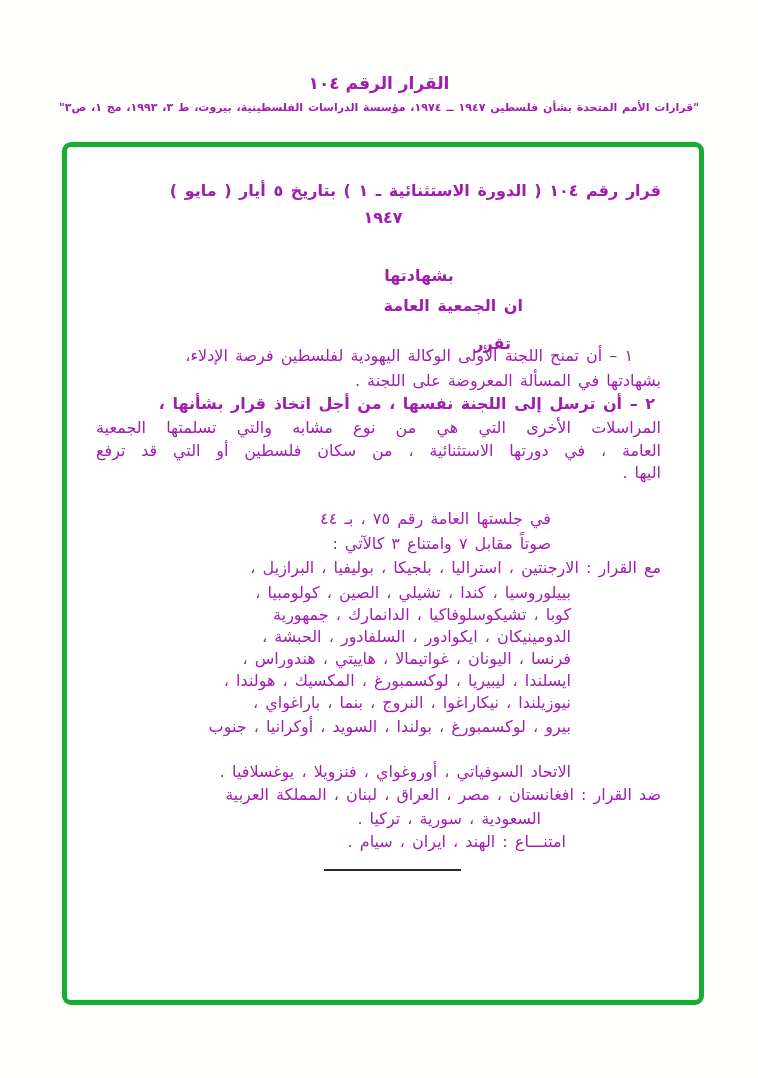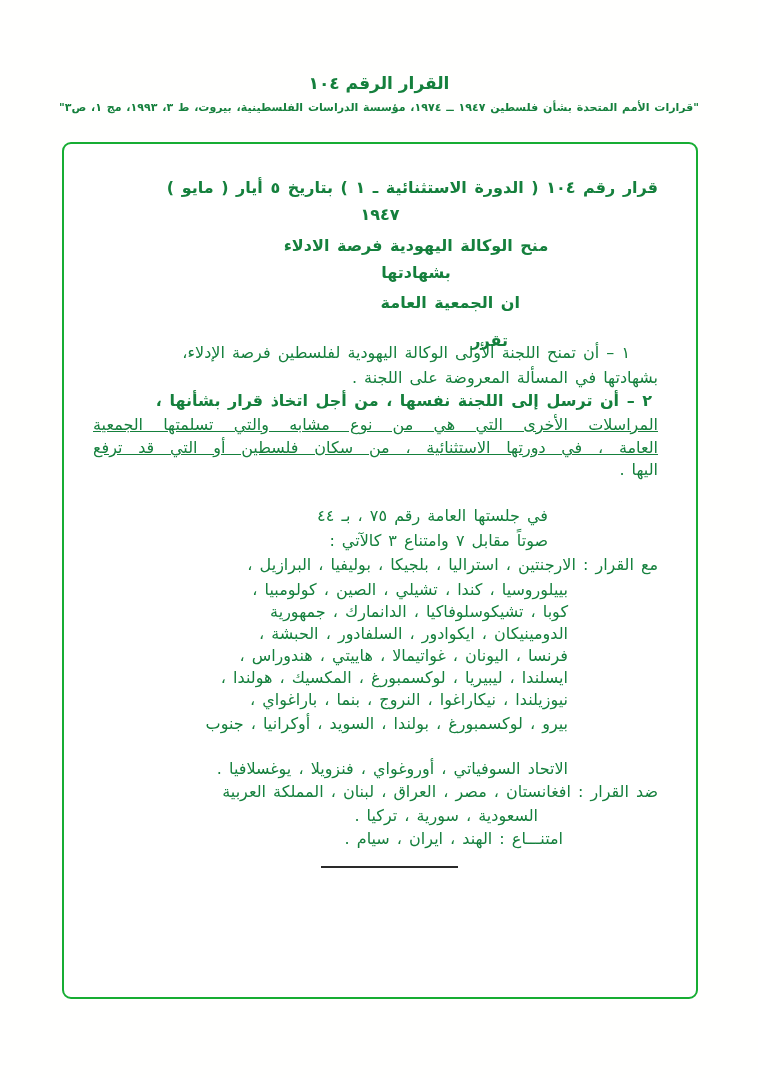--- a/index.html
+++ b/index.html
@@ -1,57 +1,56 @@
 <!DOCTYPE html>
 <html lang="ar" dir="rtl"><head>
 <meta charset="utf-8">
 <style>
   html,body{margin:0;padding:0;background:#ffffff;}
   .page{
     position:relative;width:758px;height:1078px;background:#fffffe;
-    font-family:"DejaVu Sans",sans-serif;color:#15803d;direction:rtl;overflow:hidden;
+    font-family:"DejaVu Sans",sans-serif;color:#a21caf;direction:rtl;overflow:hidden;
   }
   .b{font-weight:bold;}
   .hdr-title{
     position:absolute;top:73px;left:0;right:0;text-align:center;
     font-size:17px;font-weight:bold;letter-spacing:0;
   }
   .hdr-cite{
     position:absolute;top:101px;left:0;right:0;text-align:center;
     font-size:11px;font-weight:bold;word-spacing:1px;
   }
   .frame{
     position:absolute;left:62px;top:142px;width:632px;height:853px;
-    border:2px solid #0c4a6e;border-radius:9px;background:#ffffff;
+    border:5px solid #0c4a6e;border-radius:9px;background:#ffffff;
   }
   .line{
     position:absolute;white-space:nowrap;font-size:16px;line-height:20px;
     word-spacing:2px;
   }
   .ctr{left:0;right:0;text-align:center;white-space:nowrap;}
   .shift{margin-left:72px;}
-  .just{white-space:normal;text-align:justify;text-align-last:justify;text-decoration:underline;}
+  .just{white-space:normal;text-align:justify;text-align-last:justify;}
   .rule{
     position:absolute;top:722px;left:257px;width:137px;height:2px;background:#2a2a2a;
   }
 </style>
 </head>
 <body>
 
 <div class="page">
 
   <div class="hdr-title">القرار الرقم ١٠٤</div>
   <div class="hdr-cite">"قرارات الأمم المتحدة بشأن فلسطين ١٩٤٧ ــ ١٩٧٤، مؤسسة الدراسات الفلسطينية، بيروت، ط ٣، ١٩٩٣، مج ١، ص٣"</div>
 
   <div class="frame" style="border-color: rgb(22, 173, 51);">
 
     <div class="line b" style="top:34px;right:38px;">قرار رقم ١٠٤ ( الدورة الاستثنائية ـ ١ ) بتاريخ ٥ أيار ( مايو )</div>
     <div class="line b ctr" style="top:61px;">١٩٤٧</div>
 
-    <div class="line b ctr shift" style="top:92px;">منح الوكالة اليهودية فرصة الادلاء</div>
     <div class="line b ctr shift" style="top:119px;">بشهادتها</div>
 
     <div class="line b" style="top:149px;right:176px;">ان الجمعية العامة</div>
     <div class="line b" style="top:176px;right:188px;margin-top:11px;">تقرر</div>
 
     <div class="line" style="top:199px;right:66px;">١ – أن تمنح اللجنة الأولى الوكالة اليهودية لفلسطين فرصة الإدلاء،</div>
     <div class="line" style="top:224px;right:38px;">بشهادتها في المسألة المعروضة على اللجنة .</div>
 
     <div class="line" style="top:247px;right:44px;font-weight:bold;">٢ – أن ترسل إلى اللجنة نفسها ، من أجل اتخاذ قرار بشأنها ،</div>
     <div class="line just" style="top:271px;right:38px;left:29px;">المراسلات الأخرى التي هي من نوع مشابه والتي تسلمتها الجمعية</div>

